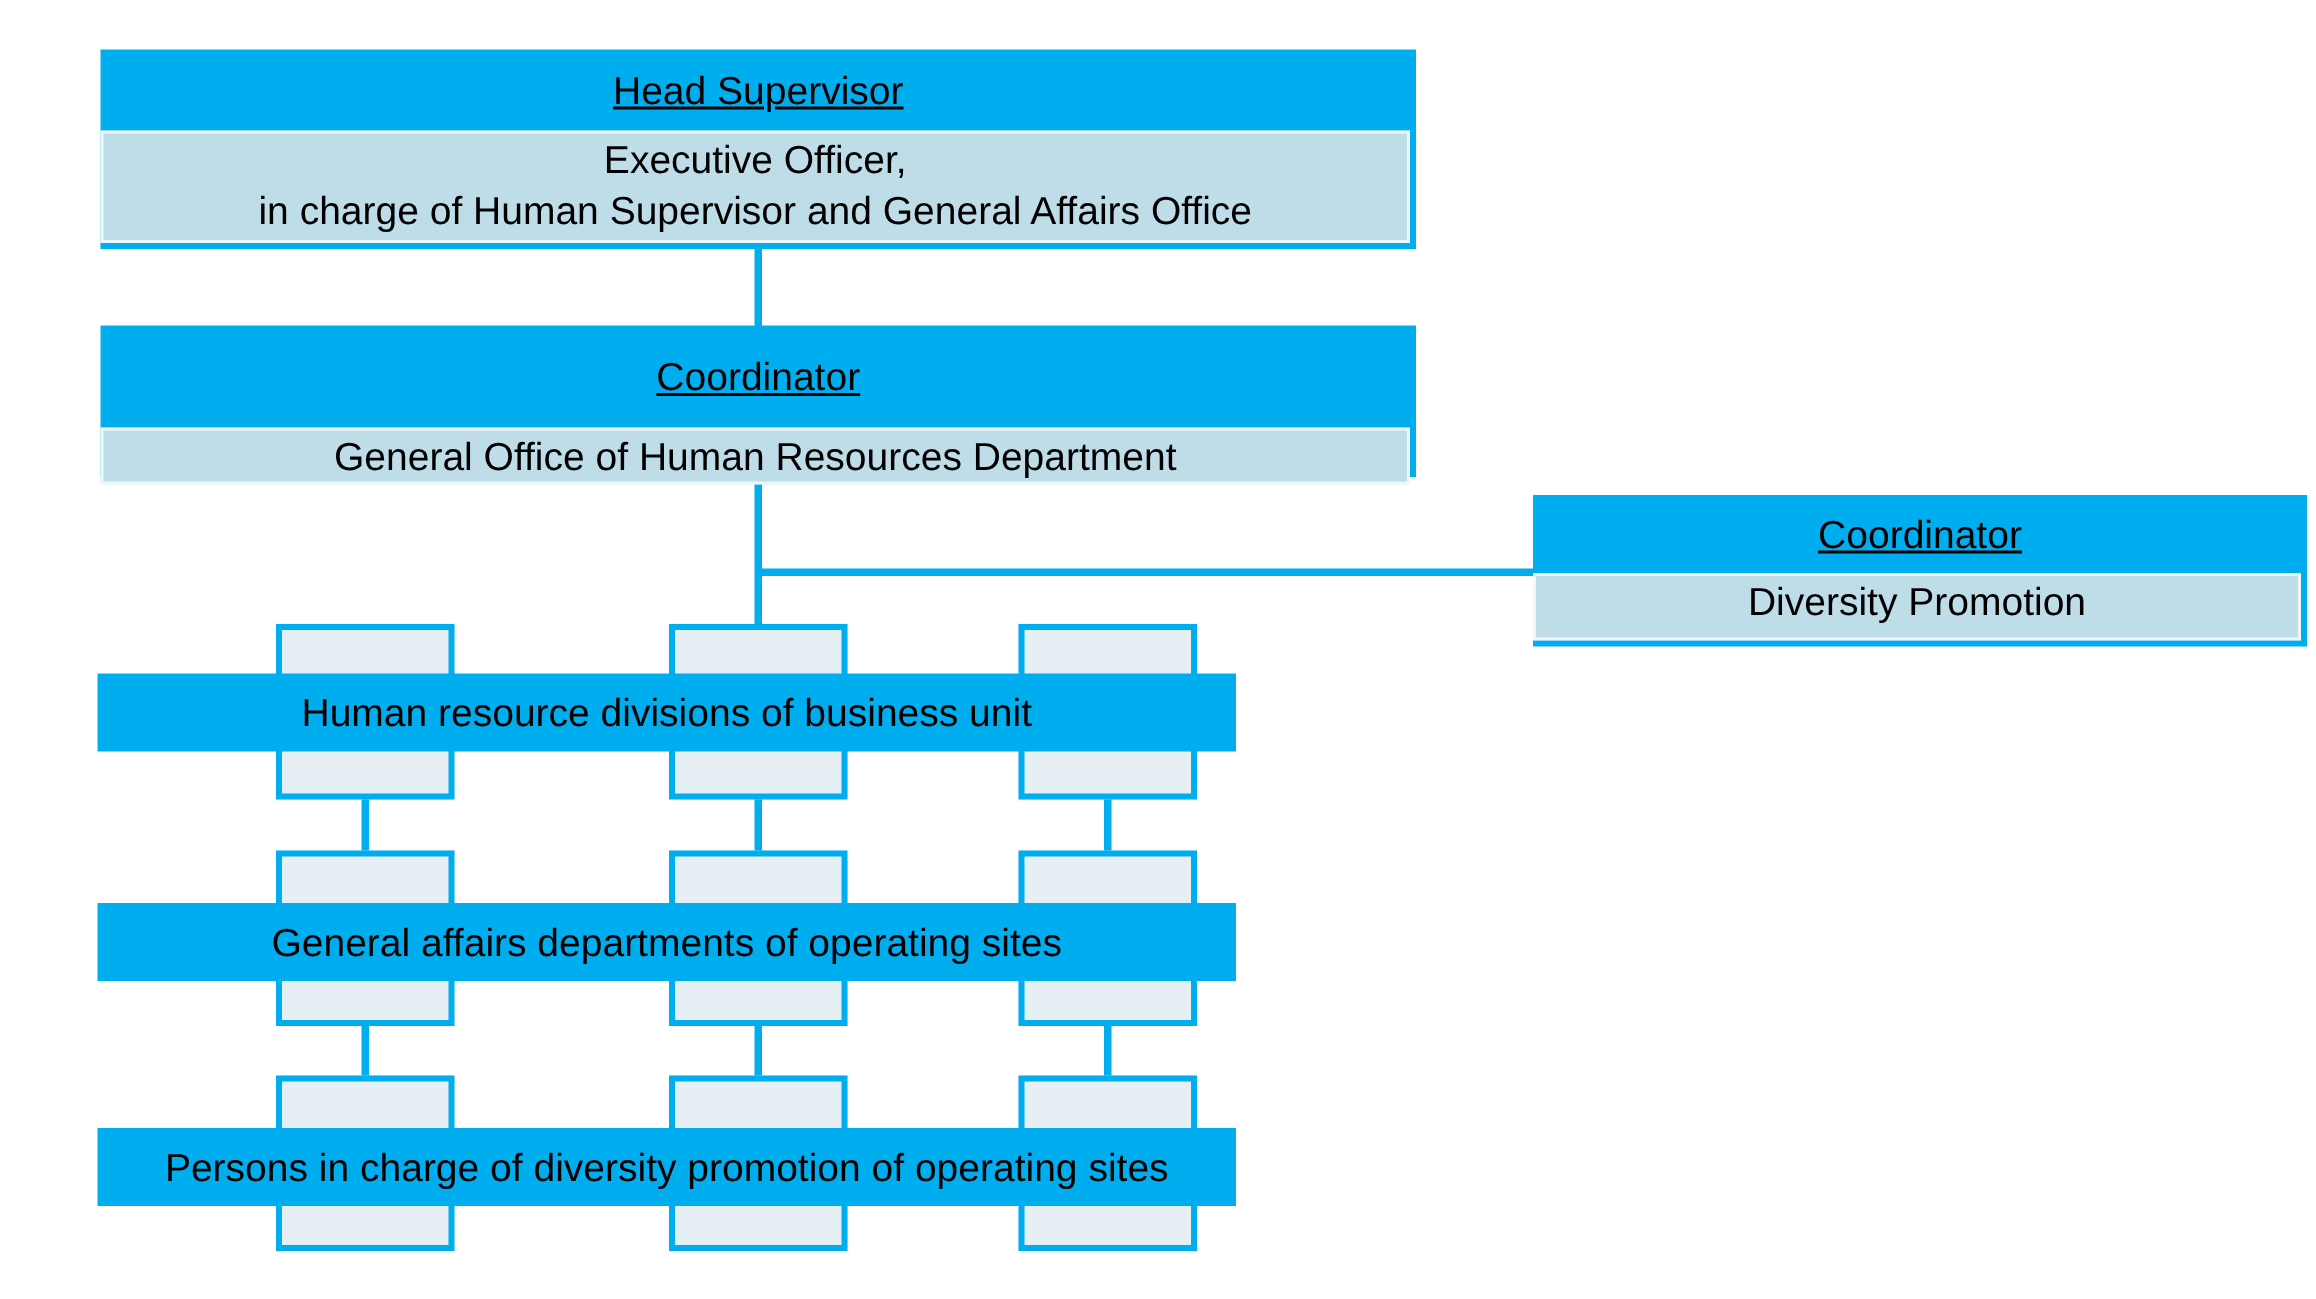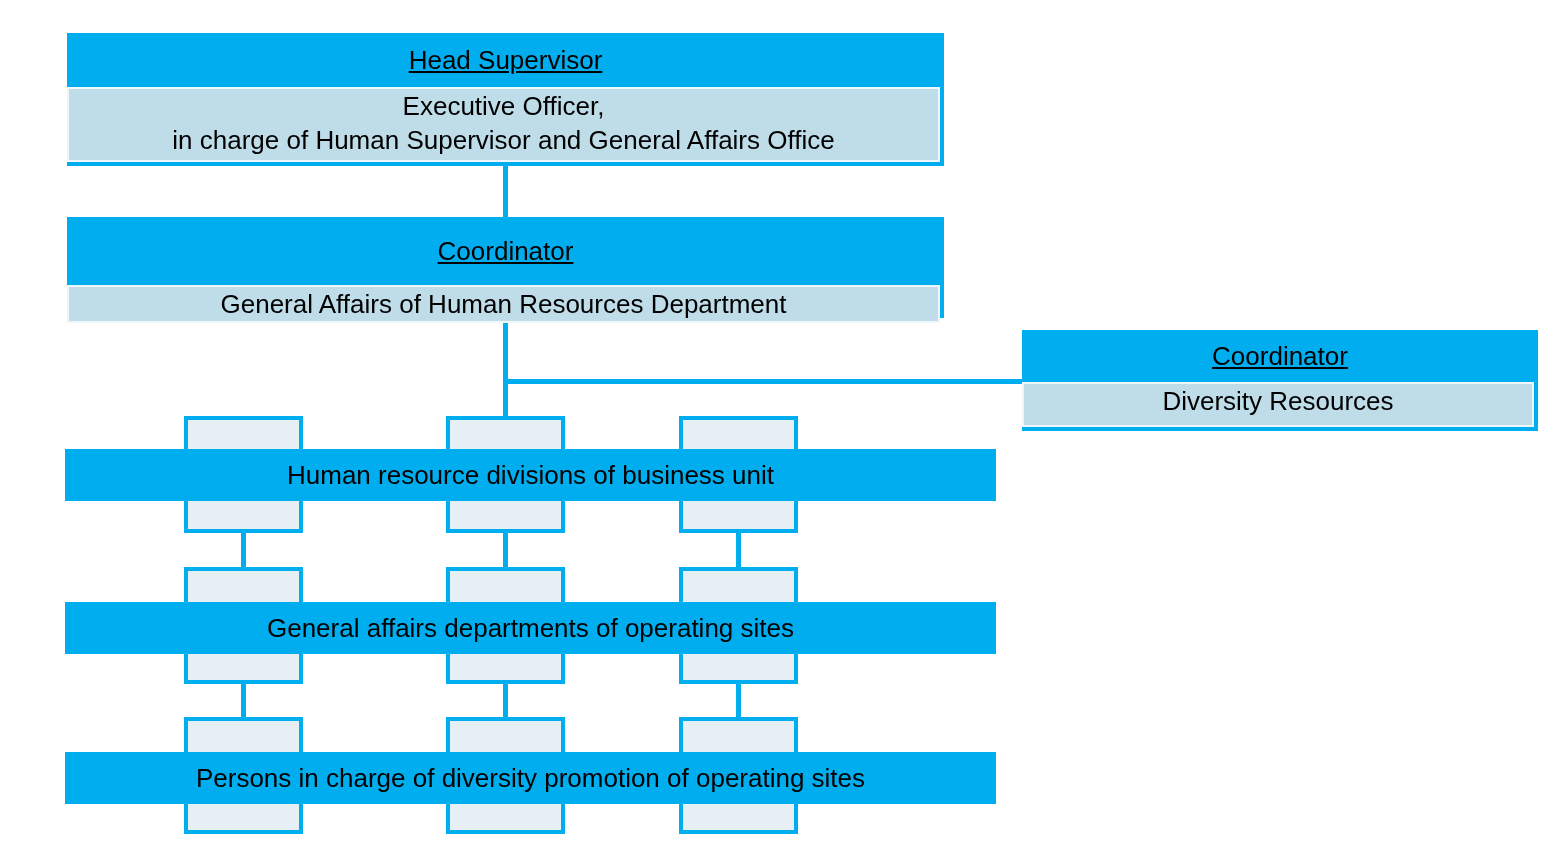--- a/index.html
+++ b/index.html
@@ -74,21 +74,21 @@
     height:117px;
     background:var(--small-box-fill);
     border:4px solid var(--accent-blue);
     z-index:2;
   }
 
   
   .level-bar{
     position:absolute;
     left:65px;
-    width:931px;
+    width:759px;
     height:52px;
     background:var(--accent-blue);
     display:flex;
     align-items:center;
     justify-content:center;
     font-size:26px;
     color:var(--text);
     z-index:4;
   }
 </style>
@@ -134,21 +134,21 @@
   <div class="big-box" id="box-head">
     <div class="hdr">Head Supervisor</div>
     <div class="panel">
       <div>Executive Officer,</div>
       <div>in charge of Human Supervisor and General Affairs Office</div>
     </div>
   </div>
 
   <div class="big-box" id="box-coordinator">
     <div class="hdr">Coordinator</div>
-    <div class="panel">General Affairs of Human Resources Department</div>
+    <div class="panel">General Office of Human Resources Department</div>
   </div>
 
   <div class="big-box" id="box-secretariat">
     <div class="hdr">Coordinator</div>
-    <div class="panel">Diversity Resources</div>
+    <div class="panel">Diversity Promotion</div>
   </div>
 
 </div>
 
 </body></html>

